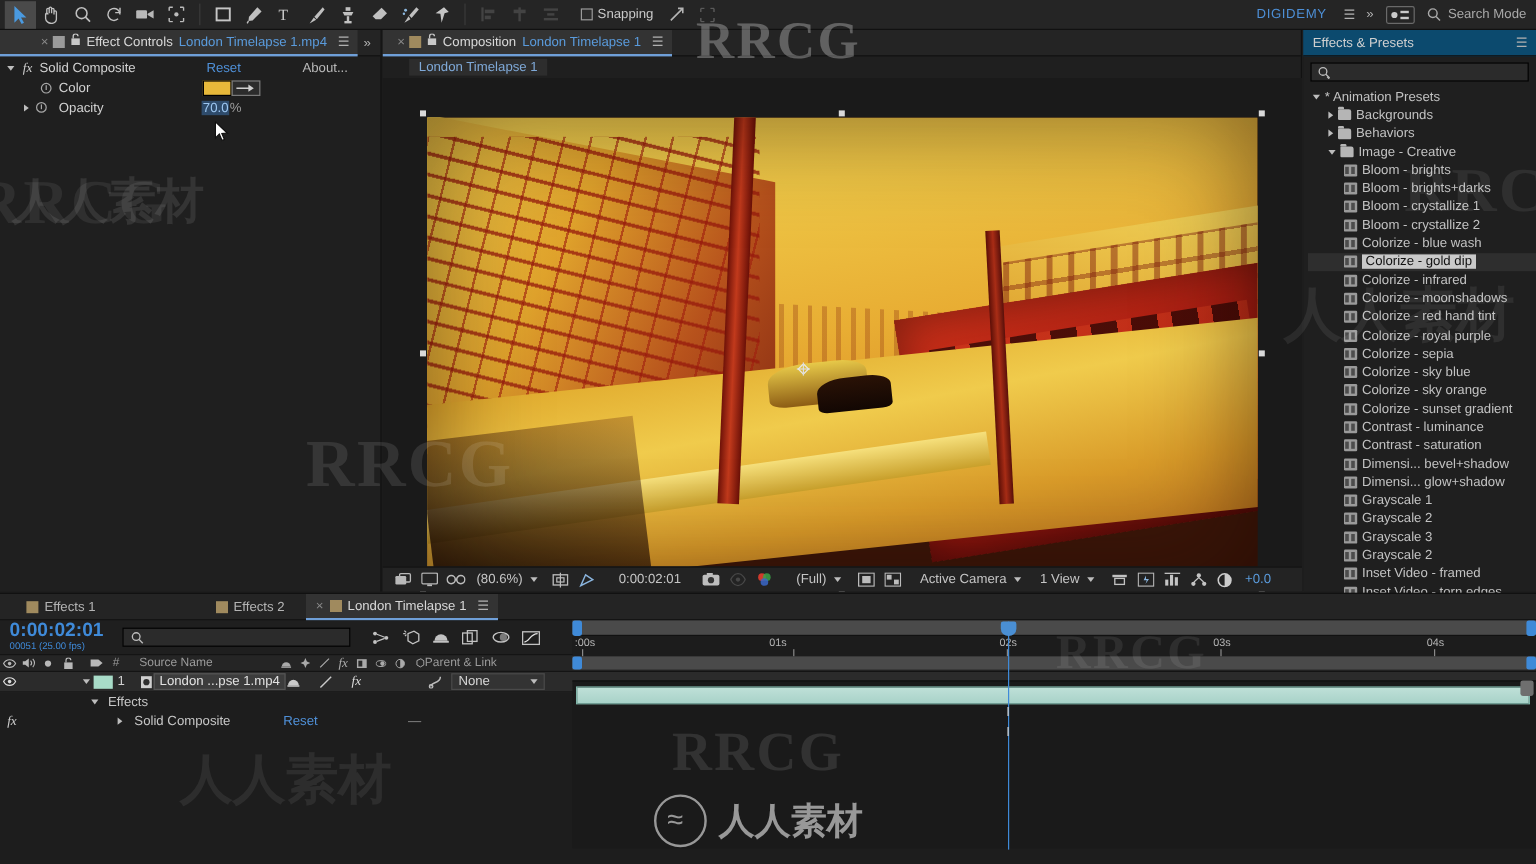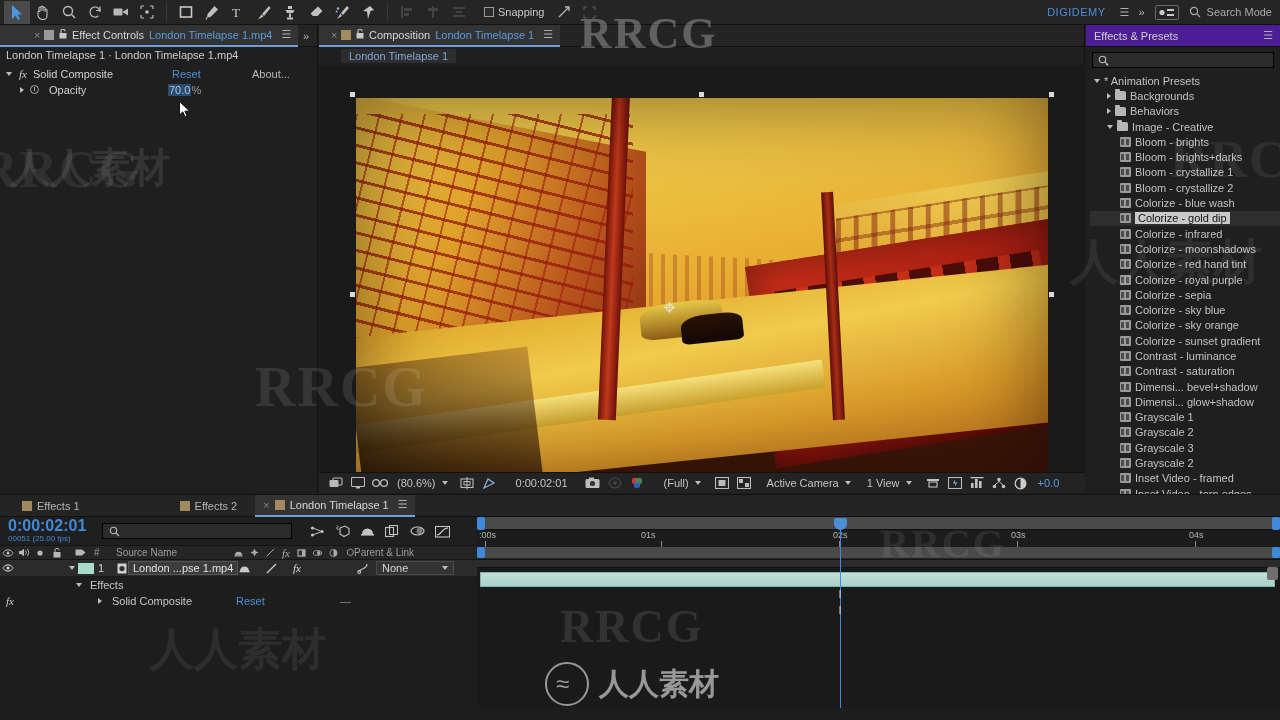--- a/index.html
+++ b/index.html
@@ -140,21 +140,21 @@
   .anchor:after{ left:5px; top:0; width:1px; height:11px; }
   .anchor span{ position:absolute; left:2px; top:2px; width:7px;height:7px; border:1px solid #e8e8e8; transform:rotate(45deg); }
 
   .comp-toolbar{ position:absolute; left:0; bottom:0; width:766px; height:21px;
       background:#232323; border-top:1px solid #111; display:flex; align-items:center; gap:0; padding-left:6px; font-size:11px; color:#c0c0c0;}
   .ctb-ic{ width:22px;height:19px;display:flex;align-items:center;justify-content:center;color:#bcbcbc;}
   .ctb-txt{ padding:0 6px; color:#c5c5c5; }
 
   
   #fxPanel{ left:1086px; top:25px; width:194px; height:468px; background:#1f1f1f; }
-  .fxp-head{ height:22px; background:#4c1d95; display:flex;align-items:center;justify-content:space-between; padding:0 8px; border-bottom:1px solid #111;}
+  .fxp-head{ height:22px; background:#0c4a6e; display:flex;align-items:center;justify-content:space-between; padding:0 8px; border-bottom:1px solid #111;}
   .fxp-title{ font-size:11px; color:#d0d0d0; }
   .fxp-search{ margin:5px 6px; height:16px; background:#2b2b2b; border:1px solid #000; display:flex;align-items:center; padding-left:5px;}
   .fxlist{ padding-left:4px; }
   .fxrow{ height:15.3px; display:flex; align-items:center; gap:4px; font-size:11px; color:#c2c2c2;}
   .fxrow.sel .fxlabel{ background:#c9c9c9; color:#111; padding:0 3px; }
   .folder{ width:11px;height:9px; background:#b5b5b5; border-radius:1px 2px 1px 1px; position:relative;}
   .folder:before{ content:""; position:absolute; left:0; top:-2px; width:5px;height:2px;background:#b5b5b5;border-radius:1px 1px 0 0;}
   .preset-ic{ width:11px;height:10px; background:#9a9a9a; border-radius:1px; position:relative; display:flex; }
   .preset-ic:before{ content:""; position:absolute; left:1px; top:2px; width:3px;height:6px; background:#4c4c4c;}
   .preset-ic:after{ content:""; position:absolute; left:6px; top:2px; width:3px;height:6px; background:#4c4c4c;}
@@ -344,33 +344,43 @@
               <path d="M2 4V2.3a2 2 0 014 0" fill="none" stroke="#c8c8c8" stroke-width="1.1"></path>
             </svg>
         </span>
         <span>Effect Controls</span>
         <span class="blue">London Timelapse 1.mp4</span>
         <span class="hamb">☰</span>
       </div>
       <span style="position:absolute;right:8px;color:#b0b0b0">»</span>
     </div>
 
-    <div class="ec-sub">London Timelapse 1 · London Timelapse 1.mp4</div>
 
     <div class="ec-body">
 
       <div class="ec-row" style="height:16px">
         <span class="tri tri-down" style="margin-left:6px"></span>
         <span class="fx-ic" style="margin-left:7px">fx</span>
         <span class="ec-label" style="margin-left:6px;font-weight:normal">Solid Composite</span>
         <span class="ec-link" style="position:absolute;left:172px">Reset</span>
         <span class="ec-about" style="position:absolute;left:252px">About...</span>
       </div>
 
 
+      <div class="ec-row" style="height:17px">
+        <span class="stopw" style="margin-left:34px"></span>
+        <span class="ec-label" style="margin-left:6px">Color</span>
+        <span class="swatch" style="position:absolute;left:169px"></span>
+        <span class="eyed" style="position:absolute;left:193px">
+          <svg width="18" height="9" viewBox="0 0 18 9">
+              <line x1="1" y1="4.5" x2="13" y2="4.5" stroke="#cfcfcf" stroke-width="1.2"></line>
+              <path d="M11 1.5 L15.5 4.5 L11 7.5 Z" fill="#cfcfcf"></path>
+            </svg>
+        </span>
+      </div>
 
       <div class="ec-row">
         <span class="tri tri-right" style="margin-left:20px"></span>
         <span class="stopw" style="margin-left:6px"></span>
         <span class="ec-label" style="margin-left:10px">Opacity</span>
         <span style="position:absolute;left:168px">
           <span class="hi-val">70.0</span><span style="color:#9a9a9a">%</span>
         </span>
       </div>
 

